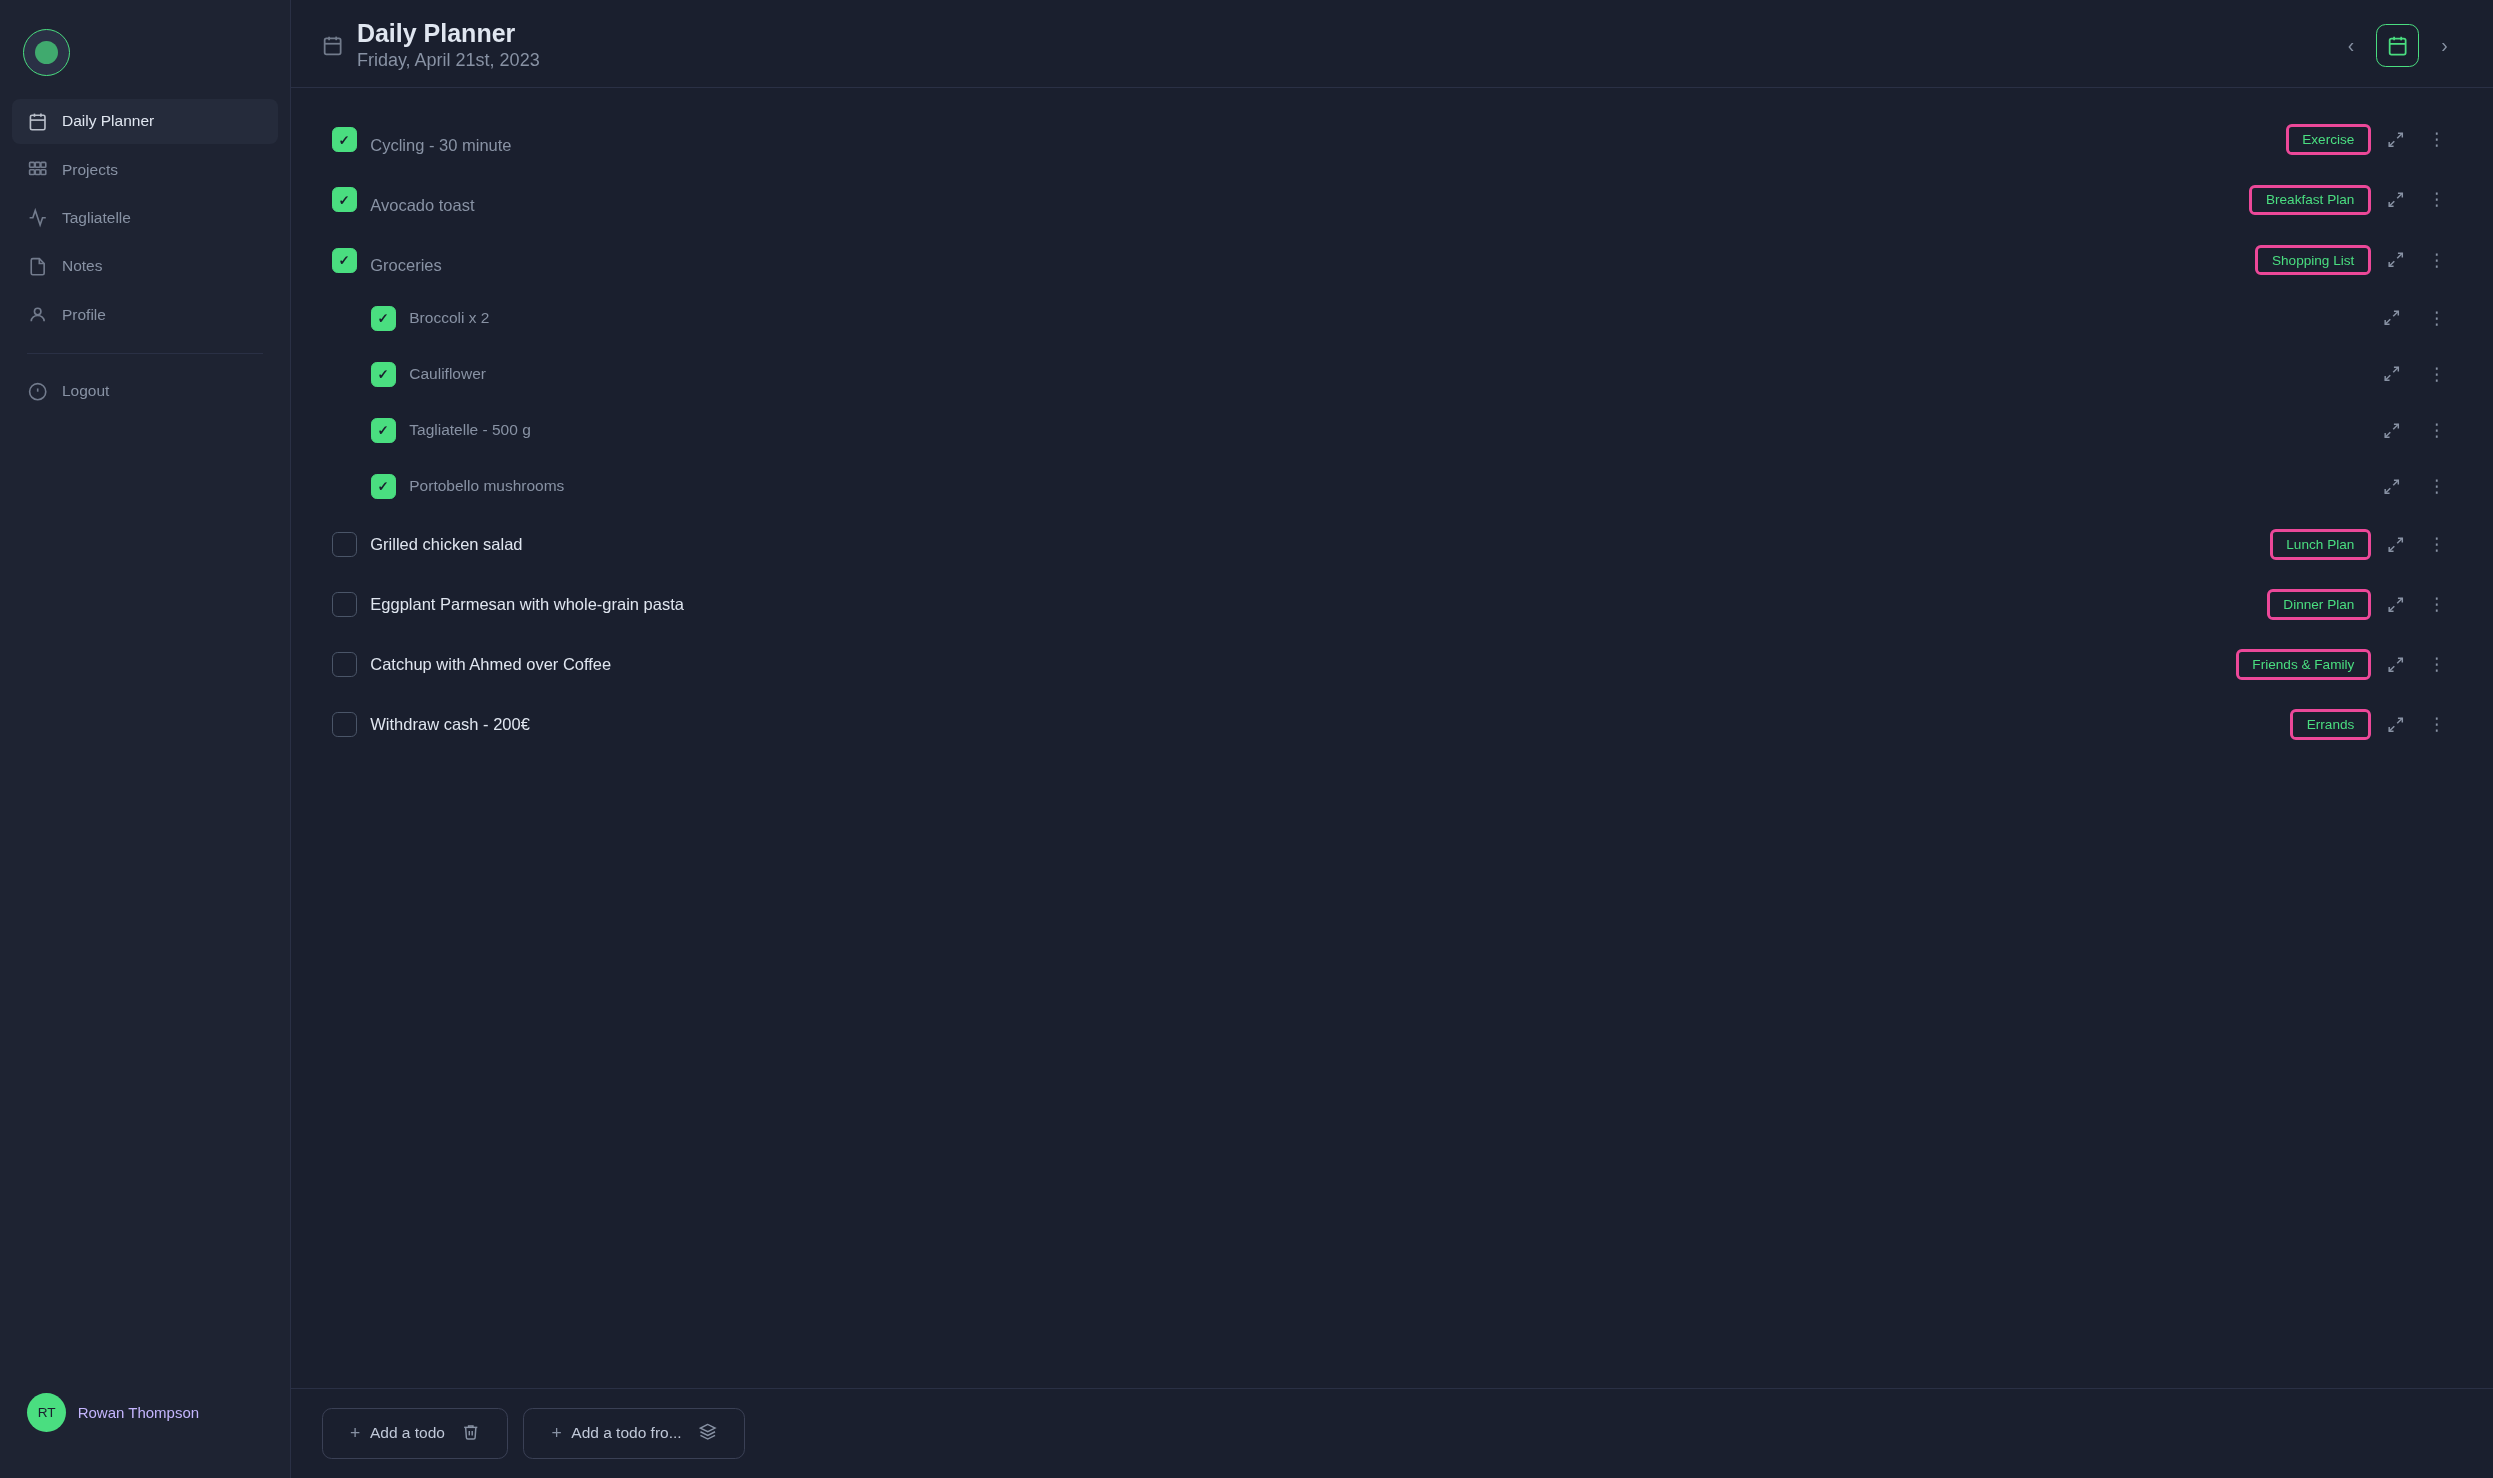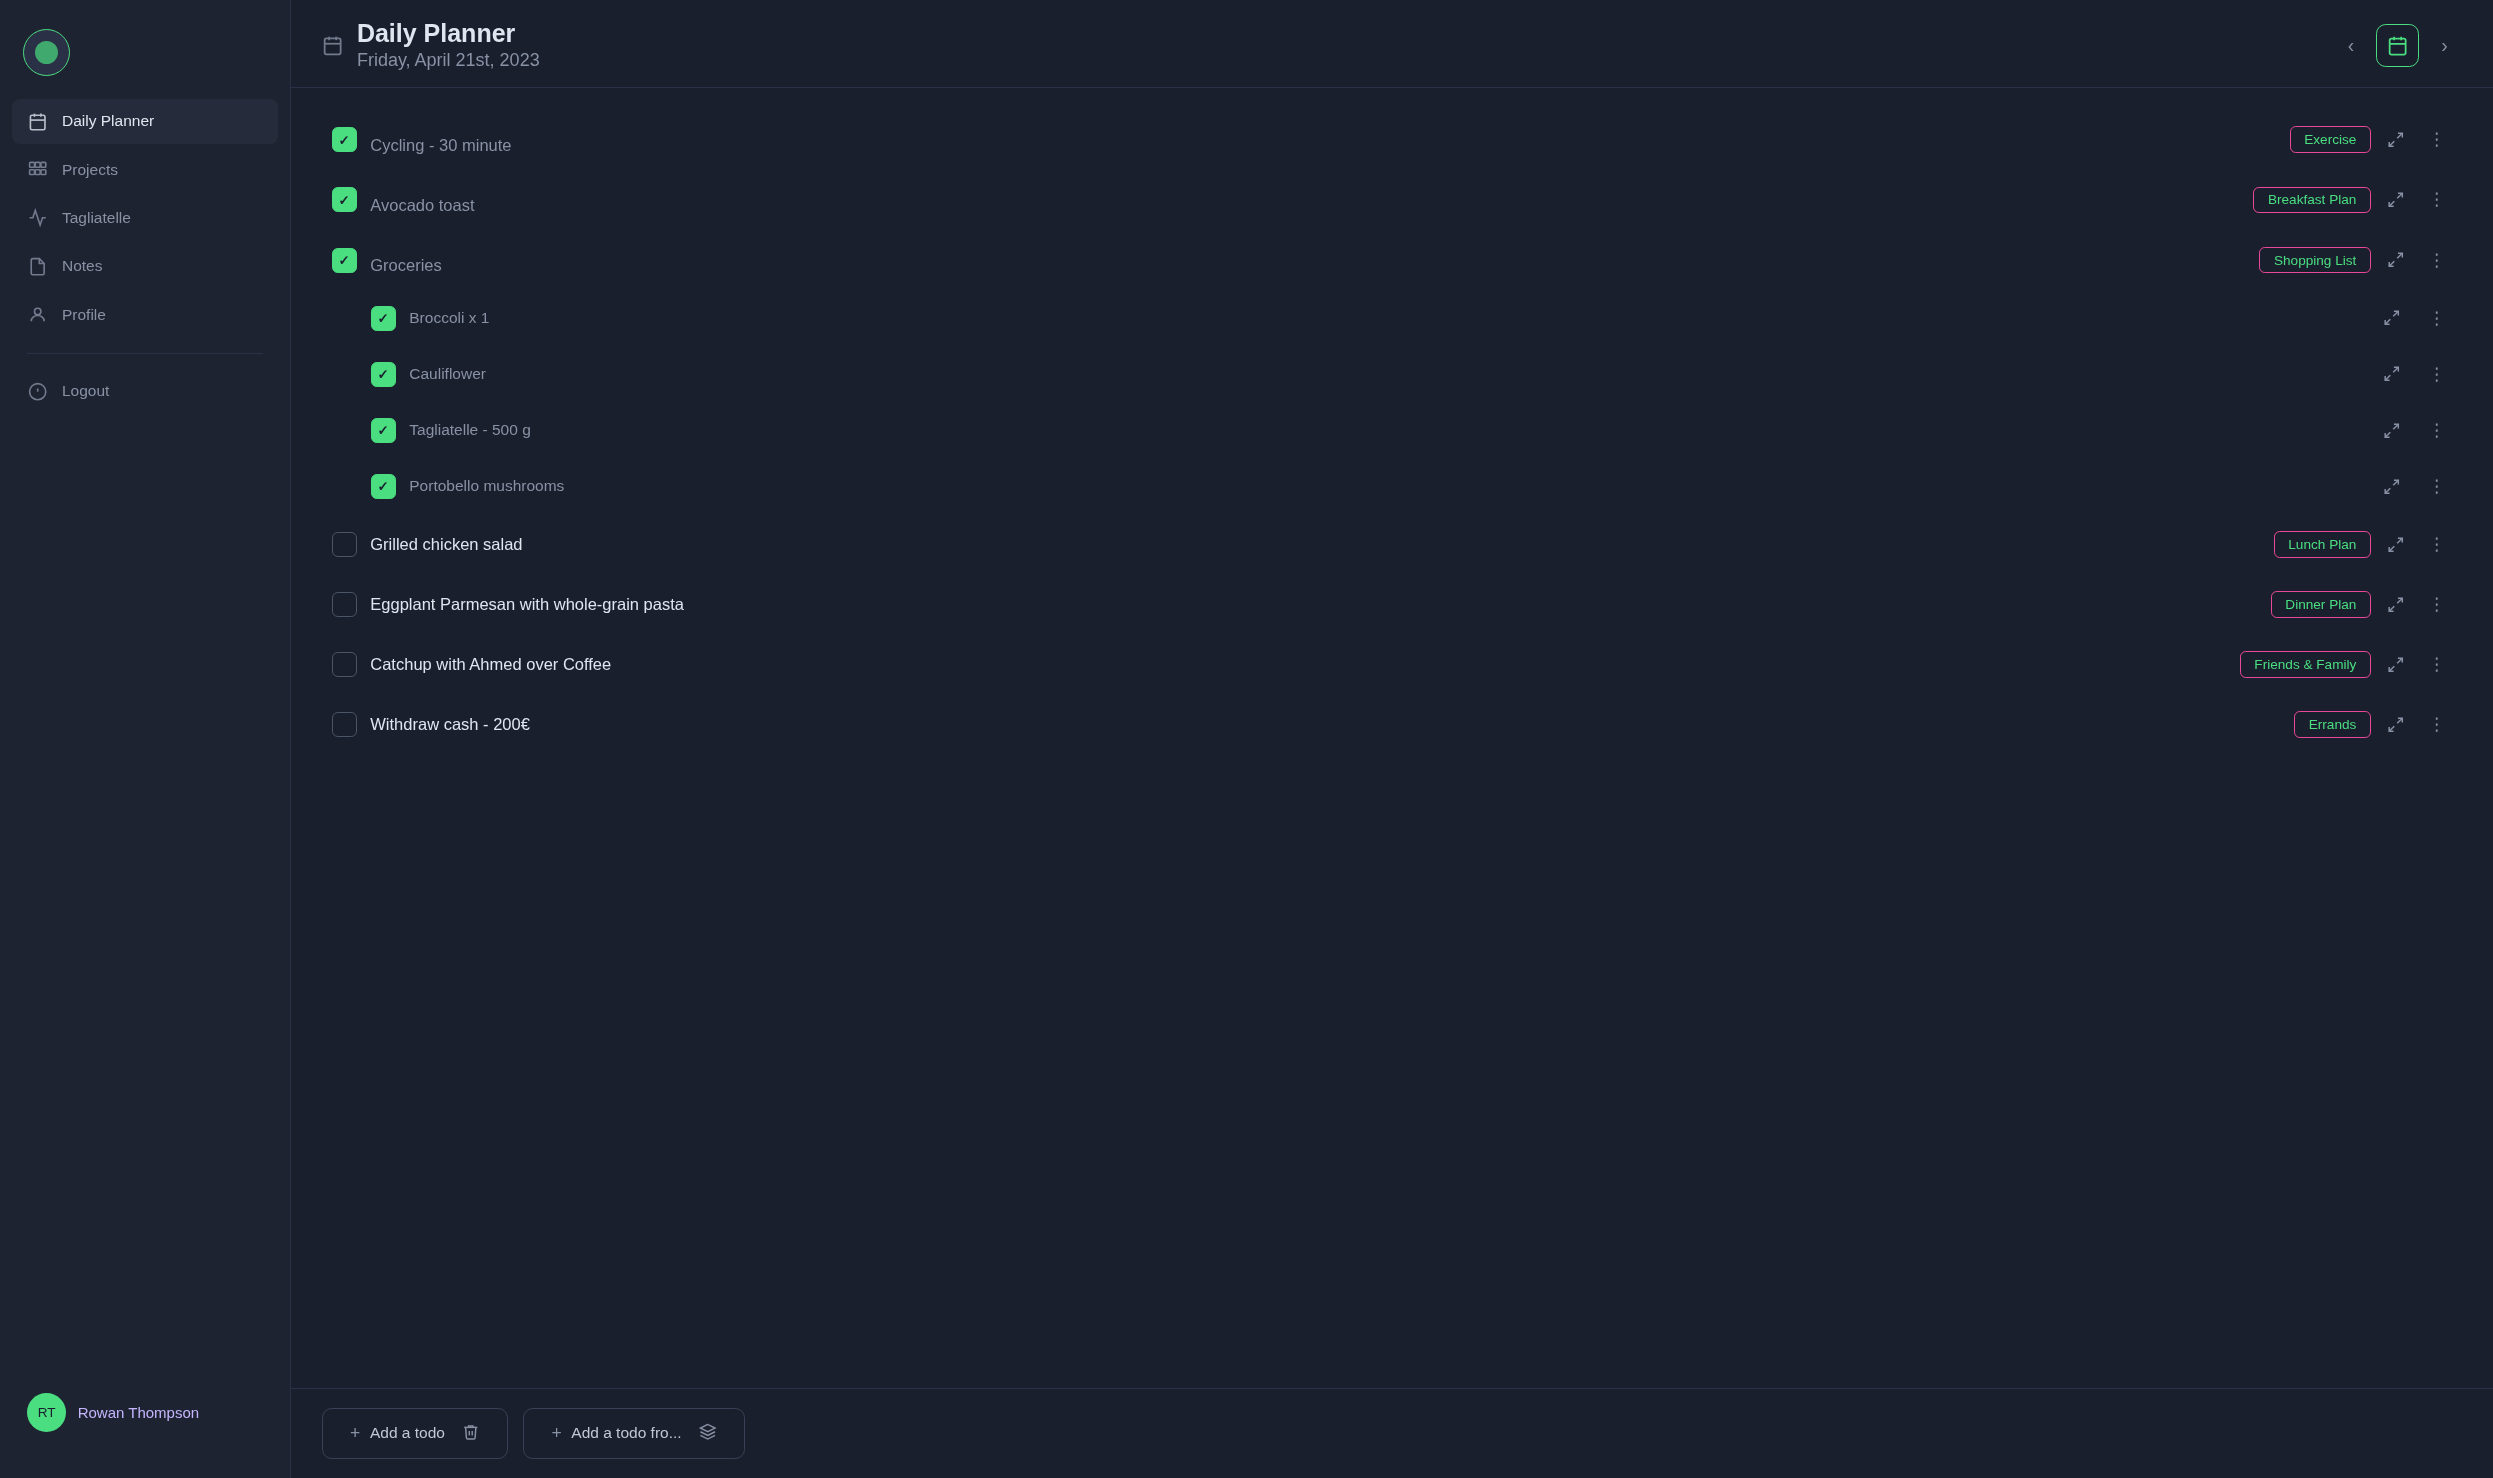--- a/index.html
+++ b/index.html
@@ -224,21 +224,21 @@
       margin-top: 11px;
     }
     .todo-actions {
       display: flex;
       align-items: center;
       gap: 9.7px;
     }
     .todo-tag {
       padding: 4.9px 13.6px;
       border-radius: 5.8px;
-      border: 1px solid #ec4899;
+      border: 3px solid #ec4899;
       color: #4ade80;
       font-size: 13.6px;
       font-weight: 500;
       background: transparent;
       white-space: nowrap;
     }
     .expand-btn {
       width: 31px;
       height: 31px;
       background: transparent;
@@ -482,21 +482,21 @@
           </button>
           <button class="more-btn">⋮</button>
         </div>
       </div>
 
       <div class="sub-items">
         <div class="sub-item">
           <div class="todo-checkbox checked">
             <span class="checkmark">✓</span>
           </div>
-          <span class="sub-text">Broccoli x 1</span>
+          <span class="sub-text">Broccoli x 2</span>
           <button class="expand-btn">
             <svg width="17.5" height="17.5" viewBox="0 0 24 24" fill="none" stroke="currentColor" stroke-width="2">
               <polyline points="15 3 21 3 21 9"></polyline>
                 <polyline points="9 21 3 21 3 15"></polyline>
                 <line x1="21" y1="3" x2="14" y2="10"></line>
                 <line x1="3" y1="21" x2="10" y2="14"></line>
             </svg>
           </button>
           <button class="more-btn">⋮</button>
         </div>

